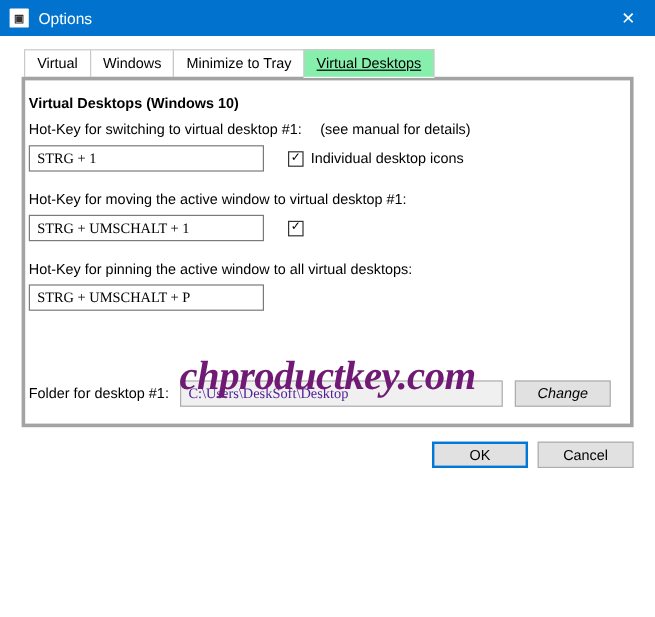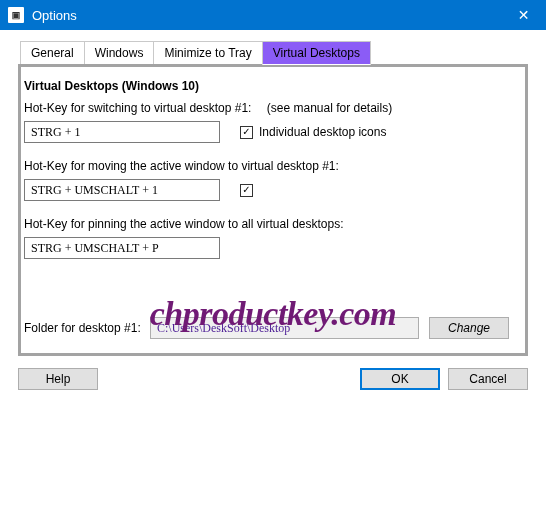--- a/index.html
+++ b/index.html
@@ -7,21 +7,21 @@
 
 .titlebar { background: #0173cf; color: #fff; height: 30px; display: flex; align-items: center; padding: 0 0 0 8px; }
 .titlebar .app-icon { width: 16px; height: 16px; background: #fff; color: #333; font-size: 9px; display: flex; align-items: center; justify-content: center; border-radius: 1px; margin-right: 8px; font-weight: bold; }
 .titlebar .title { flex: 1; font-size: 13px; }
 .titlebar .close { width: 45px; height: 30px; display: flex; align-items: center; justify-content: center; cursor: pointer; font-size: 14px; }
 
 .window-body { padding: 10px 18px 14px 18px; }
 
 .tabs { display: flex; position: relative; top: 1px; margin-left: 2px; }
 .tab { border: 1px solid #c9c9c9; background: #fff; padding: 4px 10px; font-size: 12px; cursor: pointer; margin-right: -1px; position: relative; }
-.tab.active { border-bottom: 1px solid #fff; background: #8b5cf6; z-index: 2; }
+.tab.active { border-bottom: 1px solid #fff; background: #86efac; z-index: 2; text-decoration: underline; }
 
 .panel { border: 3px solid #a3a3a3; padding: 12px 16px 14px 3px; background: #fff; position: relative; }
 
 .section-title { font-weight: bold; font-size: 12px; margin-bottom: 8px; }
 
 .label-row { margin-bottom: 6px; font-size: 12px; }
 .hint { margin-left: 12px; }
 
 .field-row { display: flex; align-items: center; margin-bottom: 16px; }
 .text-input { border: 1px solid #7a7a7a; padding: 3px 6px; font-size: 12px; height: 22px; width: 196px; background: #fff; font-family: Liberation Serif, serif; }
@@ -48,21 +48,21 @@
 
 <div class="titlebar">
   <div class="app-icon">▣</div>
   <div class="title">Options</div>
   <div class="close">✕</div>
 </div>
 
 <div class="window-body">
 
   <div class="tabs">
-    <div class="tab">General</div>
+    <div class="tab">Virtual</div>
     <div class="tab">Windows</div>
     <div class="tab">Minimize to Tray</div>
     <div class="tab active">Virtual Desktops</div>
   </div>
 
   <div class="panel">
 
     <div class="section-title">Virtual Desktops (Windows 10)</div>
 
     <div class="label-row">
@@ -94,19 +94,18 @@
 
     <div class="folder-row">
       <span class="lbl">Folder for desktop #1:</span>
       <input class="text-input disabled" readonly="" value="C:\Users\DeskSoft\Desktop" style="">
       <button class="btn change-btn">Change</button>
     </div>
 
   </div>
 
   <div class="button-row">
-    <button class="btn">Help</button>
     <div class="spacer"></div>
     <button class="btn primary">OK</button>
     <button class="btn">Cancel</button>
   </div>
 
 </div>
 
 </body></html>

